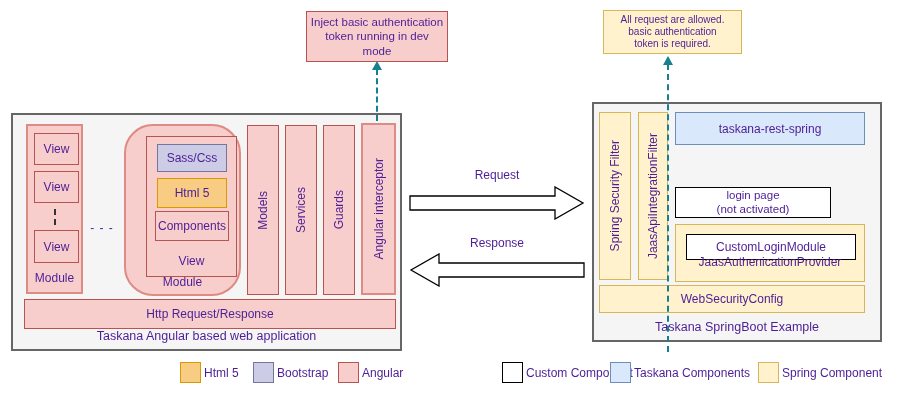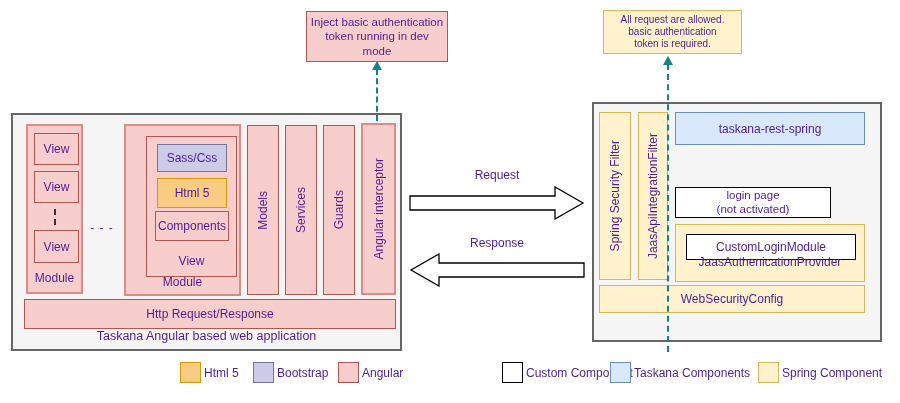--- a/index.html
+++ b/index.html
@@ -51,21 +51,21 @@
     <div class="abs pink-thick" style="left:13px;top:9px;width:57px;height:170px;">
       <div class="abs pink center" style="left:6px;top:7px;width:45px;height:32px;">View</div>
       <div class="abs pink center" style="left:6px;top:45px;width:45px;height:32px;">View</div>
       <div class="abs" style="left:26px;top:83px;height:16px;border-left:2px dashed #333;"></div>
       <div class="abs pink center" style="left:6px;top:104px;width:45px;height:33px;">View</div>
       <div class="bar-label" style="bottom:7px;">Module</div>
     </div>
 
     <div class="abs" style="left:72px;top:106px;width:34px;text-align:center;letter-spacing:1px;">- - -</div>
 
-    <div class="abs pink-thick" style="left:111px;top:9px;width:117px;height:172px;">
+    <div class="abs pink-thick" style="left:111px;top:9px;width:117px;height:172px;border-radius:29px;">
       <div class="abs pink" style="left:20px;top:10px;width:91px;height:141px;background:#f8cecc;">
         <div class="abs purple center" style="left:10px;top:7px;width:70px;height:28px;">Sass/Css</div>
         <div class="abs orange center" style="left:10px;top:41px;width:70px;height:30px;">Html 5</div>
         <div class="abs pink center" style="left:8px;top:74px;width:74px;height:30px;">Components</div>
         <div class="bar-label" style="bottom:8px;">View</div>
       </div>
       <div class="bar-label" style="bottom:5px;">Module</div>
     </div>
 
     <div class="abs pink center" style="left:234px;top:10px;width:32px;height:170px;">
@@ -110,20 +110,21 @@
     <div class="abs whitebox center pre" style="left:81px;top:83px;width:156px;height:31px;font-size:11.5px;line-height:1.2;">login page
 (not activated)</div>
 
     <div class="abs yellow" style="left:81px;top:120px;width:190px;height:58px;">
       <div class="abs whitebox center" style="left:10px;top:9px;width:170px;height:26px;">CustomLoginModule</div>
       <div class="bar-label" style="bottom:12px;">JaasAuthenicationProvider</div>
     </div>
 
     <div class="abs yellow center" style="left:5px;top:181px;width:266px;height:28px;">WebSecurityConfig</div>
 
+    <div class="bar-label" style="bottom:6px;font-size:12.5px;">Taskana SpringBoot Example</div>
   </div>
 
   <div class="legend-item" style="left:180px;">
     <span class="swatch" style="background: rgb(249, 204, 132); border-color: rgb(215, 155, 0);"></span>
     <span>Html 5</span>
   </div>
   <div class="legend-item" style="left:253px;">
     <span class="swatch" style="background: rgb(205, 204, 230); border-color: rgb(117, 117, 158);"></span>
     <span>Bootstrap</span>
   </div>

